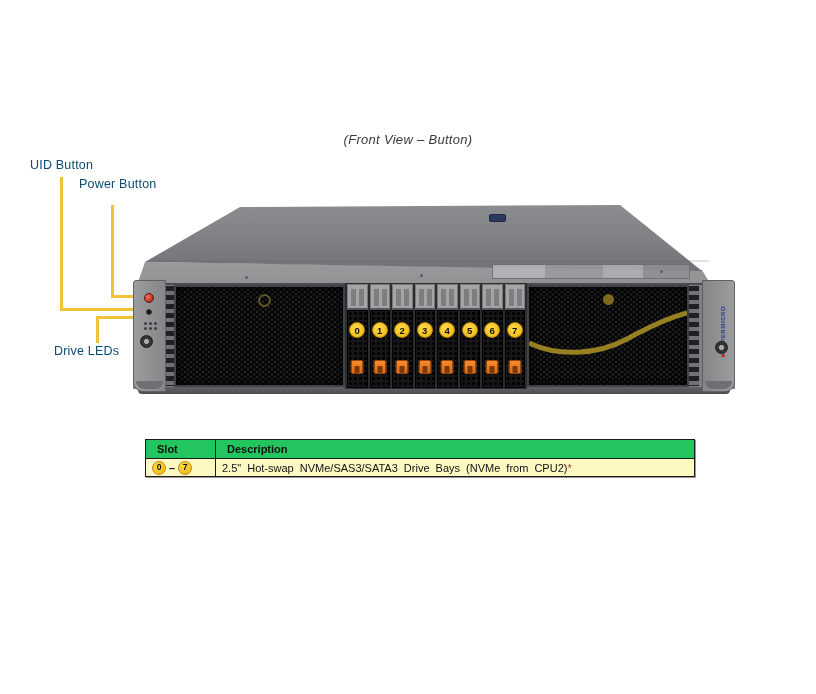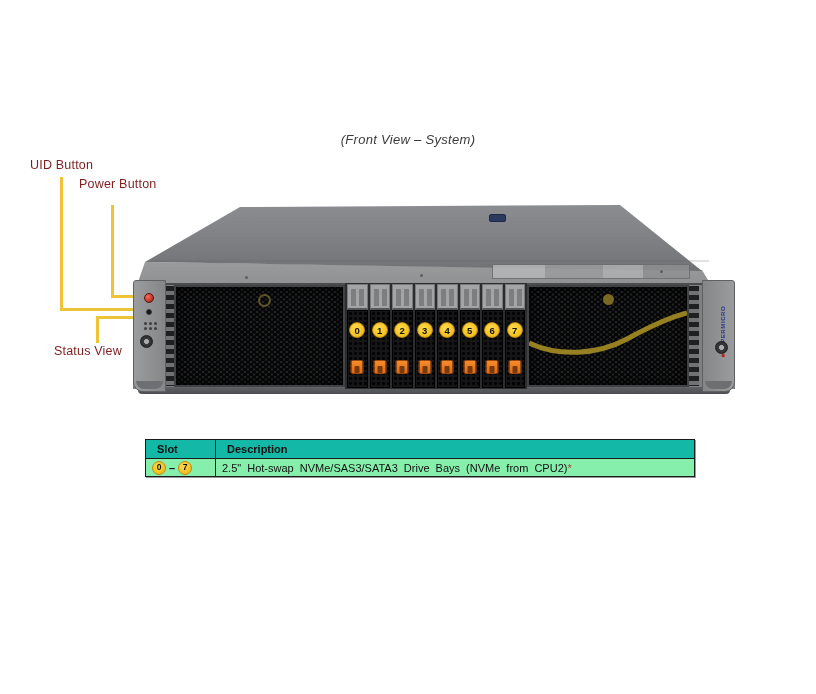--- a/index.html
+++ b/index.html
@@ -4,21 +4,21 @@
 <style>
   * { margin:0; padding:0; box-sizing:border-box; }
   html,body { width:816px; height:694px; background:#ffffff; overflow:hidden;
               font-family:"Liberation Sans", sans-serif; }
   .abs { position:absolute; }
   #page { position:relative; width:816px; height:694px; background:#fff; }
 
   
   .fig-title { left:0; right:0; top:132px; text-align:center; font-size:13px;
                font-style:italic; color:#3a3a3a; letter-spacing:.3px; }
-  .callout-label { font-size:12.5px; color:#7f1d1d; letter-spacing:.2px; }
+  .callout-label { font-size:12.5px; color:#0c4a6e; letter-spacing:.2px; }
 
   
   .line { background:#efc337; }
 
   
   #server { left:133px; top:204px; width:602px; height:190px; }
   .topface { left:0; top:0; width:602px; height:70px;
              background:linear-gradient(180deg,#8b8d90 0%,#7d7f82 55%,#6e7073 100%);
              clip-path:polygon(107px 3px, 487px 1px, 569px 67px, 12px 58px); }
   .topface-crease { left:20px; top:56px; width:556px; height:2px; background:#63656830;
@@ -100,43 +100,43 @@
                 transform:rotate(180deg); font-size:6px; font-weight:bold; color:#27368e;
                 letter-spacing:.6px; white-space:nowrap; }
   .brand-mark { color:#c02018; font-size:6px; }
 
   
   .spec-table { left:145px; top:439px; width:550px; border-collapse:collapse;
                 border:1px solid #1a1a1a; box-shadow:1px 1px 0 #9a9a9a; }
   .spec-table th, .spec-table td { border:1px solid #1a1a1a; font-size:11px; color:#111;
                 vertical-align:middle; }
   .spec-table th { text-align:left; font-weight:bold; height:19px; padding:2px 4px 2px 11px;
-                background:#14b8a6; }
-  .spec-table td { height:18px; background:#86efac; padding:1px 4px 1px 6px; word-spacing:3px; }
+                background:#22c55e; }
+  .spec-table td { height:18px; background:#fef9c3; padding:1px 4px 1px 6px; word-spacing:3px; }
   .col-slot { width:70px; }
   .slot-badge { display:inline-block; width:14px; height:14px; border-radius:50%;
                 background:radial-gradient(circle at 40% 35%, #ffd94d, #f2c01d 70%, #d89e14);
                 border:1.5px solid #c08a18; color:#111; font-size:8.5px; font-weight:bold;
                 text-align:center; line-height:11px; vertical-align:middle; }
   .slot-dash { display:inline-block; margin:0 3px; font-weight:bold; vertical-align:middle; }
   .footnote-mark { color:#b04038; }
 
   .footnote { left:120px; top:527px; width:620px; text-align:center; color:#b04038;
               font-size:11.5px; word-spacing:2px; letter-spacing:.2px; }
 </style>
 </head>
 <body>
 
 <div id="page">
 
-  <div class="abs fig-title">(Front View – System)</div>
+  <div class="abs fig-title">(Front View – Button)</div>
 
   <div class="abs callout-label" style="left:30px; top:158px;">UID Button</div>
   <div class="abs callout-label" style="left:79px; top:177px;">Power Button</div>
-  <div class="abs callout-label" style="left:54px; top:344px;">Status View</div>
+  <div class="abs callout-label" style="left:54px; top:344px;">Drive LEDs</div>
 
   <div class="abs line" style="left:60px; top:177px; width:3px; height:134px;"></div>
   <div class="abs line" style="left:60px; top:308px; width:88px; height:3px;"></div>
   <div class="abs line" style="left:111px; top:205px; width:3px; height:93px;"></div>
   <div class="abs line" style="left:111px; top:295px; width:35px; height:3px;"></div>
   <div class="abs line" style="left:96px; top:316px; width:50px; height:3px;"></div>
   <div class="abs line" style="left:96px; top:316px; width:3px; height:27px;"></div>
 
   <div id="server" class="abs">
 

